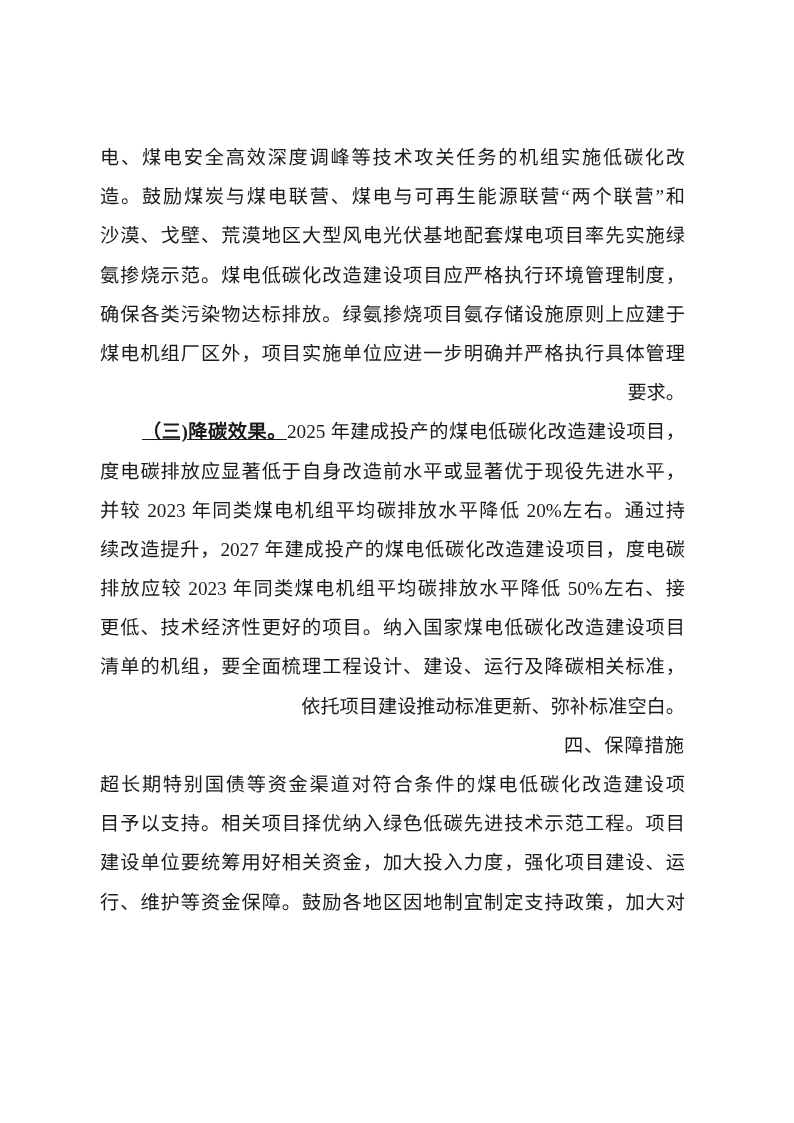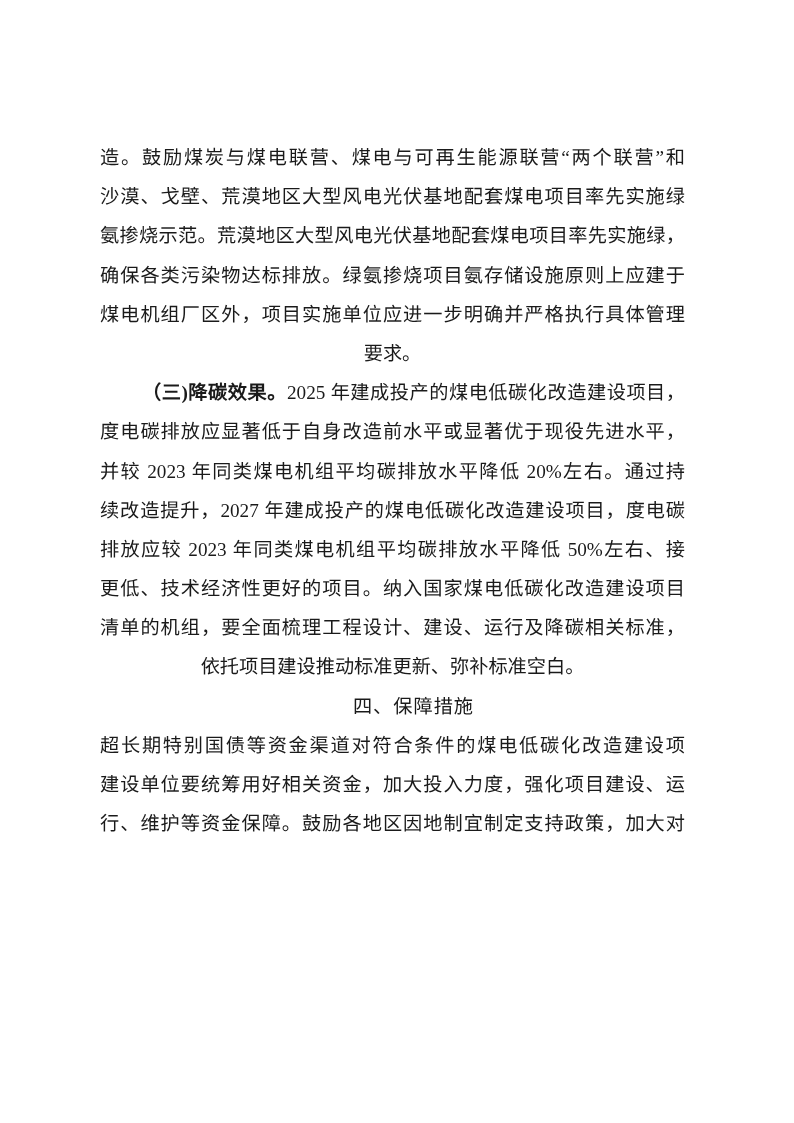--- a/index.html
+++ b/index.html
@@ -26,58 +26,61 @@
     left: 100px;
     top: 138px;
     width: 585px;
     color: #1a1a1a;
   }
   .line {
     height: 39.2px;
     line-height: 39.2px;
     font-size: 19.2px;
     white-space: nowrap;
-    text-align: center;
+    text-align: right;
   }
   .line.justify {
     text-align: justify;
     text-align-last: justify;
   }
   .line.indent {
     padding-left: 42px;
   }
   .run.body { font-weight: normal; }
   .run.sub {
     
     font-weight: bold;
+    text-decoration: underline;
   }
   .run.section {
     
     font-weight: normal;
     font-family: "Liberation Sans", "DejaVu Sans", sans-serif;
     letter-spacing: 1px;
   }
 </style>
 </head>
 <body>
 
 <div class="page">
   <div class="doc-body" style="color: rgb(26, 26, 26);">
+      <div class="line justify"><span class="run body">电、煤电安全高效深度调峰等技术攻关任务的机组实施低碳化改</span></div>
       <div class="line justify"><span class="run body">造。鼓励煤炭与煤电联营、煤电与可再生能源联营“两个联营”和</span></div>
       <div class="line justify"><span class="run body">沙漠、戈壁、荒漠地区大型风电光伏基地配套煤电项目率先实施绿</span></div>
-      <div class="line justify"><span class="run body">氨掺烧示范。荒漠地区大型风电光伏基地配套煤电项目率先实施绿，</span></div>
+      <div class="line justify"><span class="run body">氨掺烧示范。煤电低碳化改造建设项目应严格执行环境管理制度，</span></div>
       <div class="line justify"><span class="run body">确保各类污染物达标排放。绿氨掺烧项目氨存储设施原则上应建于</span></div>
       <div class="line justify"><span class="run body">煤电机组厂区外，项目实施单位应进一步明确并严格执行具体管理</span></div>
       <div class="line"><span class="run body">要求。</span></div>
       <div class="line indent justify"><span class="run sub">（三)降碳效果。</span><span class="run body">2025 年建成投产的煤电低碳化改造建设项目，</span></div>
       <div class="line justify"><span class="run body">度电碳排放应显著低于自身改造前水平或显著优于现役先进水平，</span></div>
       <div class="line justify"><span class="run body">并较 2023 年同类煤电机组平均碳排放水平降低 20%左右。通过持</span></div>
       <div class="line justify"><span class="run body">续改造提升，2027 年建成投产的煤电低碳化改造建设项目，度电碳</span></div>
       <div class="line justify"><span class="run body">排放应较 2023 年同类煤电机组平均碳排放水平降低 50%左右、接</span></div>
       <div class="line justify"><span class="run body">更低、技术经济性更好的项目。纳入国家煤电低碳化改造建设项目</span></div>
       <div class="line justify"><span class="run body">清单的机组，要全面梳理工程设计、建设、运行及降碳相关标准，</span></div>
       <div class="line"><span class="run body">依托项目建设推动标准更新、弥补标准空白。</span></div>
       <div class="line indent"><span class="run section">四、保障措施</span></div>
       <div class="line justify"><span class="run body">超长期特别国债等资金渠道对符合条件的煤电低碳化改造建设项</span></div>
+      <div class="line justify"><span class="run body">目予以支持。相关项目择优纳入绿色低碳先进技术示范工程。项目</span></div>
       <div class="line justify"><span class="run body">建设单位要统筹用好相关资金，加大投入力度，强化项目建设、运</span></div>
       <div class="line justify"><span class="run body">行、维护等资金保障。鼓励各地区因地制宜制定支持政策，加大对</span></div>
     </div>
 </div>
 
 </body></html>

